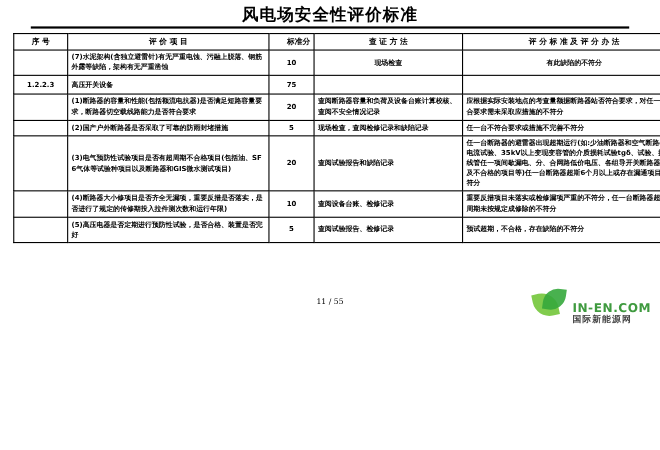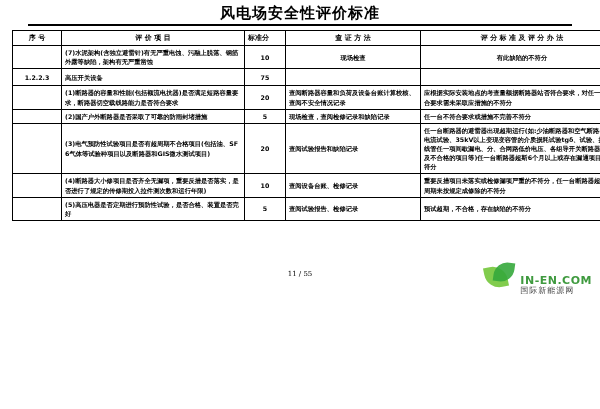--- a/index.html
+++ b/index.html
@@ -62,21 +62,21 @@
     font-weight: bold;
   }
   th {
     font-weight: normal;
     text-align: center;
     font-size: 7px;
     padding: 3px 2px;
   }
   .c-num { width: 42px; text-align: center; }
   .c-item { width: 176px; margin-top: 44px; }
-  .c-score { width: 34px; text-align: left; }
+  .c-score { width: 34px; text-align: right; }
   .c-check { width: 128px; }
   .c-rule { width: 196px; }
   td.center { text-align: center; }
   td.top { vertical-align: top; }
   .row-sub td { height: 12px; }
   
   .footer-page {
     position: absolute;
     left: 0;
     bottom: 22px;
@@ -127,20 +127,21 @@
   .wm-en {
     font-size: 11px;
     font-weight: bold;
     color: #3f9a3f;
     letter-spacing: .5px;
   }
   .wm-cn {
     font-size: 8px;
     color: #444;
     letter-spacing: 1px;
+    font-weight: bold;
   }
 </style>
 </head>
 <body>
 
 <div class="page">
 
   <div class="doc-title">风电场安全性评价标准</div>
   <div class="title-rule"></div>
 

